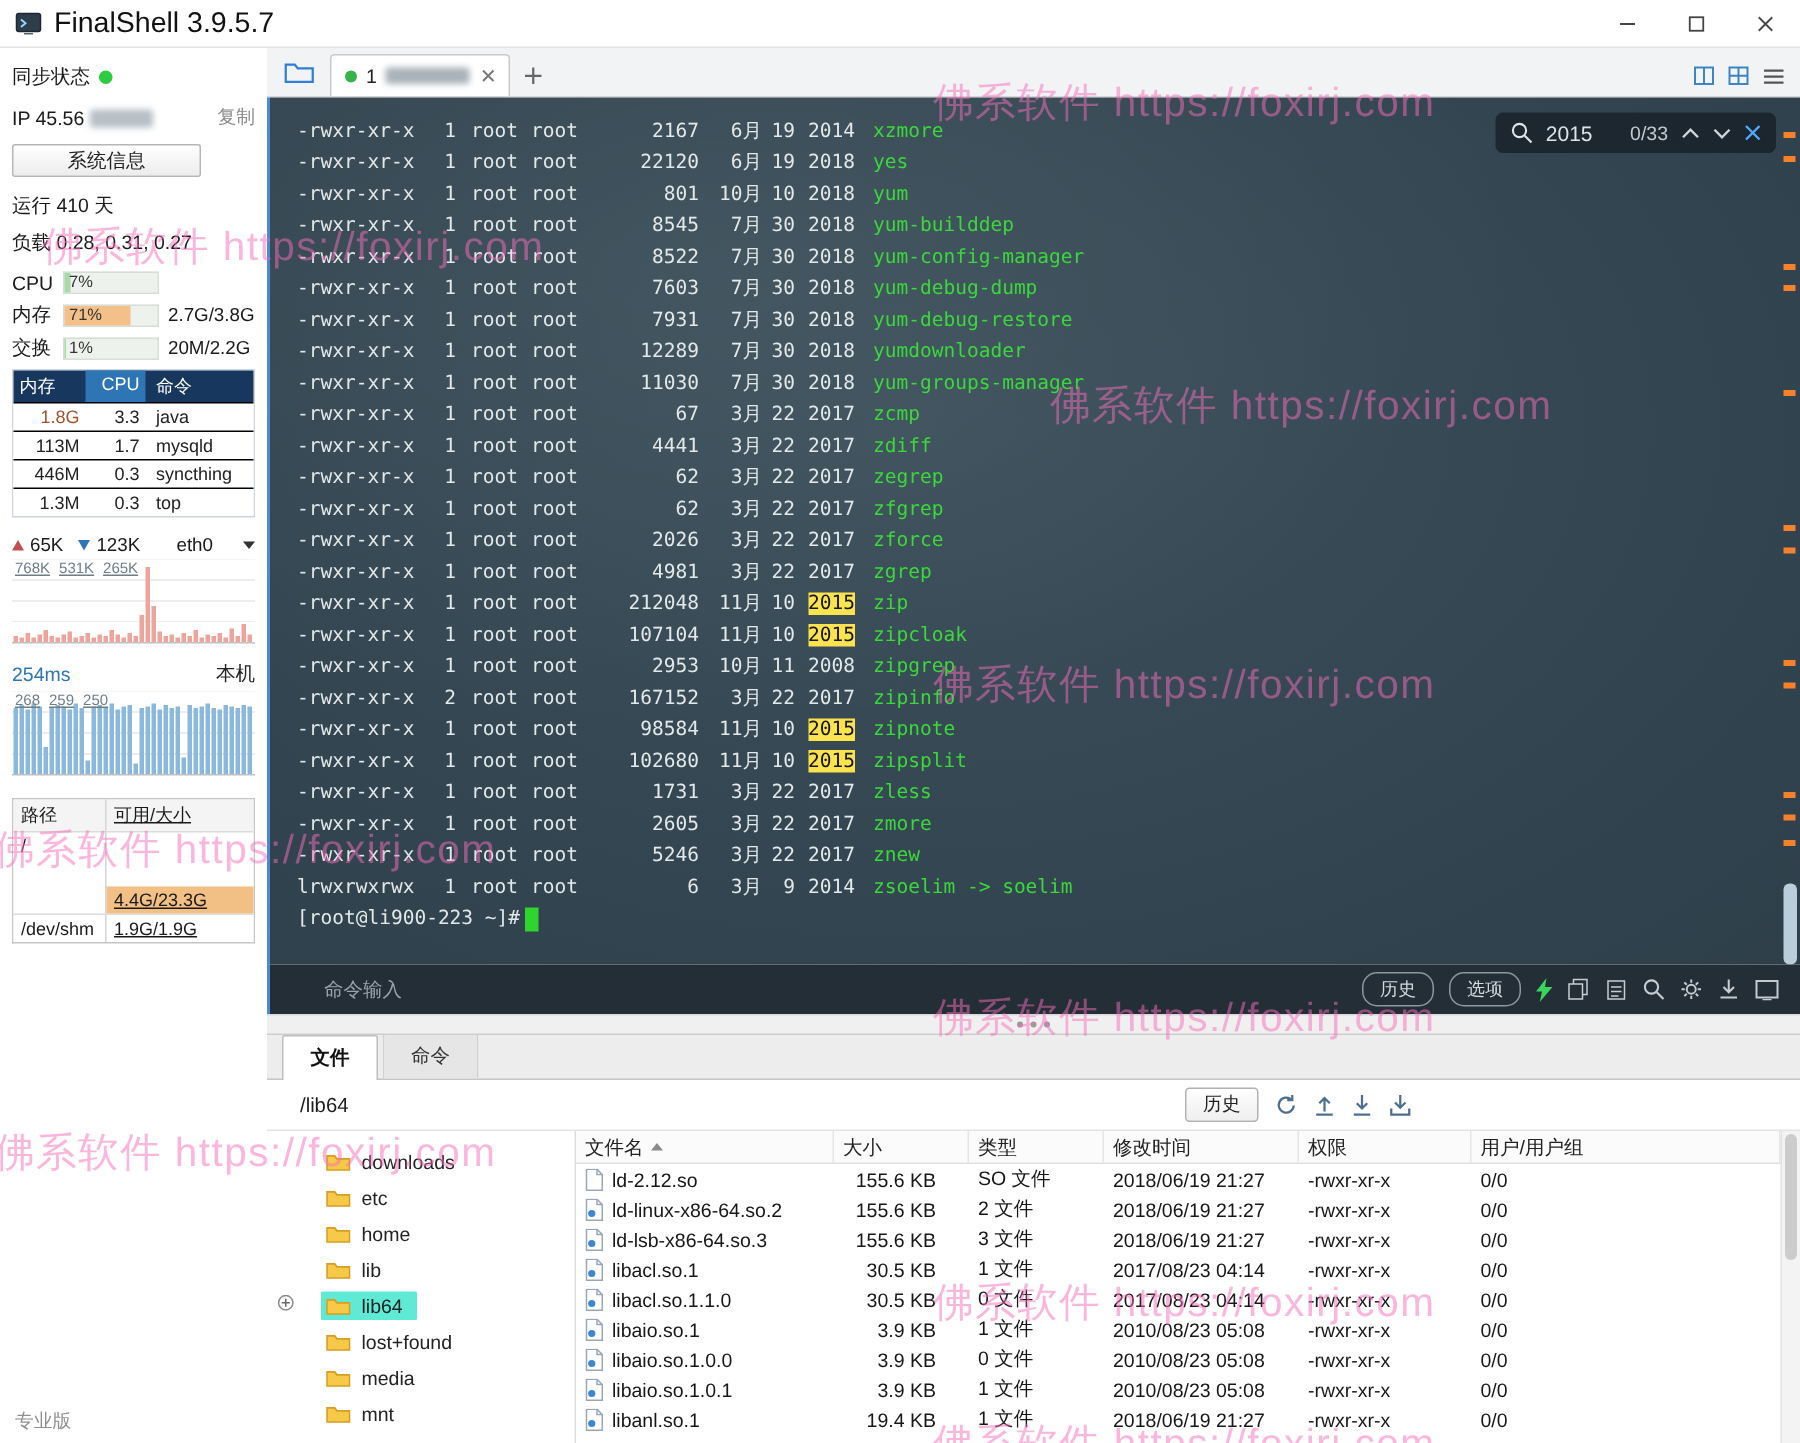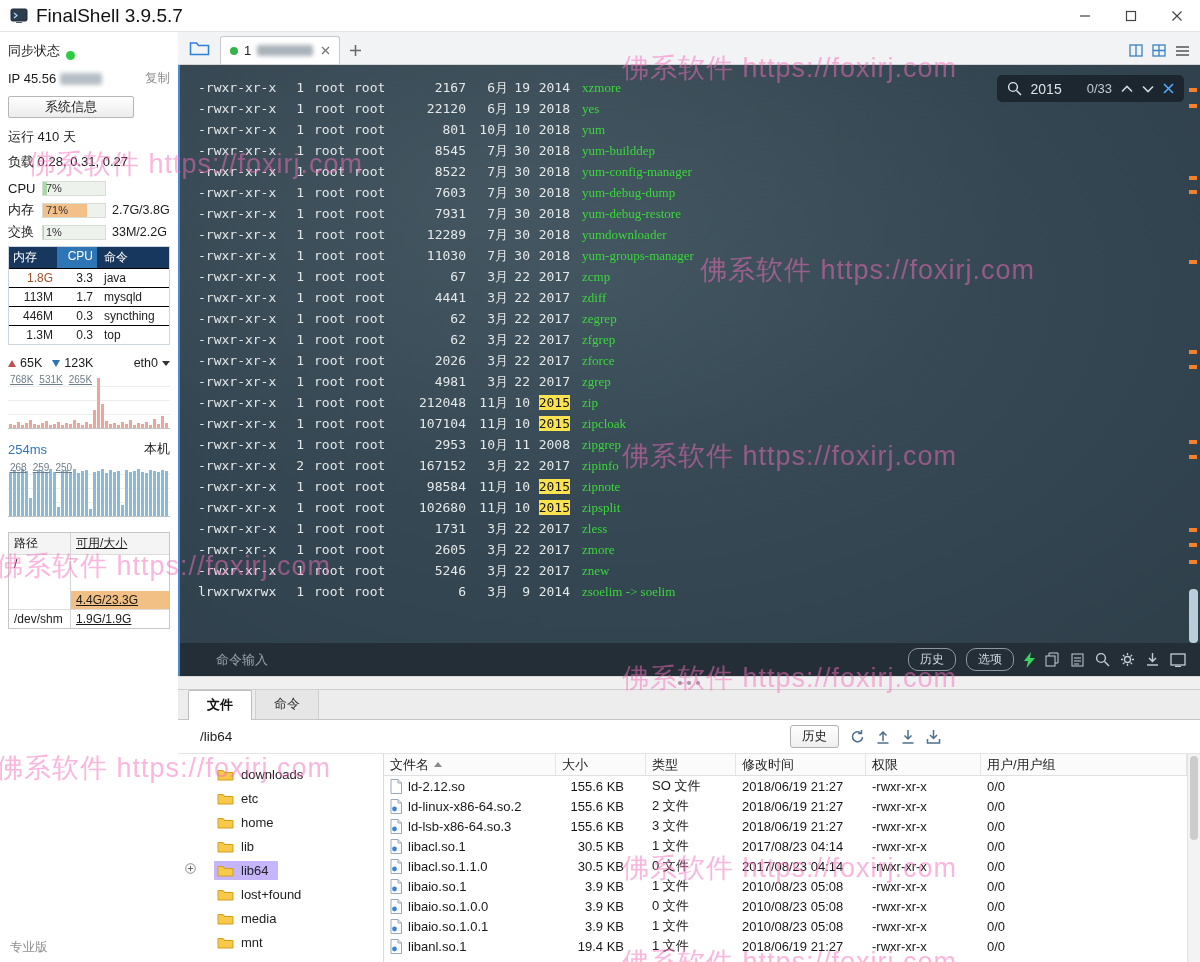--- a/index.html
+++ b/index.html
@@ -7,21 +7,21 @@
 body{font-family:"Liberation Sans","DejaVu Sans",sans-serif;position:relative;overflow:hidden;background:#fff;color:#1a1a1a;}
 
 .titlebar{height:32px;display:flex;align-items:center;background:#fff;border-bottom:1px solid #e4e4e4;padding-left:10px;}
 .title{font-size:19px;margin-left:8px;color:#111;}
 .win-controls{margin-left:auto;display:flex;height:100%;}
 .win-btn{width:46px;display:flex;align-items:center;justify-content:center;}
 
 .app-body{display:flex;height:930px;}
 
 .sidebar{flex:0 0 178px;width:178px;background:#fff;padding:6px 8px;position:relative;font-size:13px;}
-.sync-row{margin-top:4px;display:flex;align-items:flex-end;gap:6px;}
+.sync-row{margin-top:4px;display:flex;align-items:center;gap:6px;}
 .green-dot{width:9px;height:9px;border-radius:50%;background:#2ecc40;display:inline-block;}
 .ip-row{margin-top:10px;display:flex;align-items:center;}
 .blur-chip{width:42px;height:12px;background:#b6bfc6;filter:blur(2px);margin-left:4px;border-radius:2px;}
 .copy-link{margin-left:auto;color:#8a8a8a;font-size:12.5px;cursor:pointer;}
 .sysinfo-btn{margin-top:9px;width:126px;height:22px;border:1px solid #b6b6b6;background:linear-gradient(#ffffff,#ececec);font-size:13px;border-radius:2px;font-family:inherit;color:#222;}
 .uptime{margin-top:10px;}
 .loadavg{margin-top:7px;}
 .meters{margin-top:9px;}
 .meter-row{display:flex;align-items:center;height:16px;margin-bottom:6px;}
 .m-label{width:34px;}
@@ -37,21 +37,21 @@
 .pt-c0{width:48px;text-align:right;}
 .pt-c1{width:40px;text-align:right;}
 .pt-c2{flex:1;padding-left:7px;text-align:left;}
 .pt-head .pt-c1{background:#2e75b6;}
 .pt-head .pt-c0,.pt-head .pt-c2{text-align:left;}
 .pt-row{display:flex;border-top:1px solid #000000;background:#fff;color:#222;}
 .pt-row:first-child .pt-c0{color:#a34f2c;}
 .net-head{margin-top:11px;display:flex;align-items:center;gap:2px;font-size:12.5px;}
 .up-arrow{width:0;height:0;border-left:4px solid transparent;border-right:4px solid transparent;border-bottom:7px solid #c0504d;margin-right:2px;display:inline-block;}
 .down-arrow{width:0;height:0;border-left:4px solid transparent;border-right:4px solid transparent;border-top:7px solid #2e75b6;margin:0 2px 0 8px;display:inline-block;}
-.iface{margin-left:auto;display:flex;align-items:center;gap:4px;cursor:pointer;}
+.iface{margin-left:auto;display:flex;align-items:center;gap:20px;cursor:pointer;}
 .iface i{font-style:normal;}
 .caret{width:0;height:0;border-left:4px solid transparent;border-right:4px solid transparent;border-top:5px solid #333;display:inline-block;}
 .chart{position:relative;height:56px;margin-top:3px;border-bottom:1px solid #c2c2c2;background:repeating-linear-gradient(to top,transparent 0 13px,rgba(0,0,0,0.07) 13px 14px);}
 .chart .bars{position:absolute;left:0;right:0;top:0;bottom:0;display:flex;align-items:flex-end;gap:1px;padding:0 1px;z-index:1;}
 .chart .bars i{width:3px;display:block;}
 .chart.net .bars i{background:#efa49b;}
 .chart.ping .bars i{background:#8ab9dd;}
 .chart .scale{position:absolute;left:2px;top:1px;display:flex;flex-direction:row;gap:6px;font-size:10px;color:#6e7e88;z-index:2;text-decoration:underline;}
 .ping-head{margin-top:11px;display:flex;align-items:center;font-size:13px;}
 .latency{color:#2e75b6;}
@@ -83,21 +83,21 @@
 .t-perm{width:80px;}
 .t-links{width:26px;text-align:right;}
 .t-owner{width:40px;margin-left:10px;}
 .t-group{width:42px;}
 .t-size{width:70px;text-align:right;}
 .t-month{width:42px;text-align:right;}
 .t-day{width:22px;text-align:right;}
 .t-year{width:40px;text-align:right;}
 .t-year b{font-weight:normal;}
 .t-year b.hl{background:#fbe350;color:#161616;}
-.t-name{margin-left:12px;color:#3bd83b;font-family:Liberation Serif, serif;}
+.t-name{margin-left:12px;color:#3bd83b;}
 .t-prompt{display:flex;height:22px;line-height:22px;}
 .cursor{width:9px;height:16px;background:#2fd42f;margin:3px 0 0 3px;}
 .term-search{position:absolute;top:10px;right:16px;height:27px;background:rgba(22,31,39,0.78);border-radius:5px;display:flex;align-items:center;padding:0 10px;gap:9px;color:#dde3e7;font-size:14px;font-family:"Liberation Sans","DejaVu Sans",sans-serif;z-index:5;}
 .ts-count{margin-left:16px;color:#c3cbd1;font-size:13px;}
 .ts-ico{display:flex;align-items:center;cursor:pointer;}
 .t-mark{position:absolute;right:3px;width:8px;height:4px;background:#f5812d;z-index:4;}
 .t-thumb{position:absolute;right:2px;width:9px;border-radius:4px;background:rgba(210,230,244,0.85);z-index:4;}
 
 .statusbar{height:33px;background:#232e37;border-left:2px solid #4b8bd4;display:flex;align-items:center;padding:0 14px 0 36px;color:#98a3ab;font-size:13px;}
 .sb-right{margin-left:auto;display:flex;align-items:center;gap:10px;}
@@ -114,21 +114,21 @@
 .ptoolbar{height:34px;display:flex;align-items:center;background:#fff;border-bottom:1px solid #e4e4e4;padding-left:22px;font-size:13.5px;position:relative;color:#1c1c1c;}
 .ptool-cluster{position:absolute;left:612px;display:flex;align-items:center;gap:11px;}
 .ph-btn{border:1px solid #b2b2b2;border-radius:3px;background:linear-gradient(#fefefe,#efefef);padding:2px 11px;font-size:12.5px;color:#222;font-family:inherit;cursor:pointer;}
 .tb-icons{display:flex;gap:11px;align-items:center;}
 .pt-ico{display:flex;align-items:center;cursor:pointer;}
 
 .file-area{flex:1;display:flex;overflow:hidden;background:#fff;}
 .tree{width:206px;border-right:1px solid #ddd;padding-top:6px;overflow:hidden;position:relative;}
 .tree-item{height:24px;display:flex;align-items:flex-end;padding-left:36px;position:relative;cursor:pointer;}
 .ti-inner{display:flex;align-items:center;padding:2px 10px 2px 3px;border-radius:1px;}
-.tree-item.selected .ti-inner{background:#c4b5fd;margin-top:44px;}
+.tree-item.selected .ti-inner{background:#5eead4;margin-top:44px;}
 .ti-ico{display:flex;align-items:center;}
 .ti-lbl{margin-left:7px;font-size:13px;color:#222;}
 .expander{position:absolute;left:7px;top:7px;display:flex;}
 .ftable{flex:1;display:flex;flex-direction:column;overflow:hidden;min-width:0;}
 .ft-head{height:22px;display:flex;background:#fbfbfb;border-bottom:1px solid #e0e0e0;font-size:13px;color:#222;flex:0 0 22px;}
 .ft-hc{border-right:1px solid #e5e5e5;padding:0 6px;display:flex;align-items:center;gap:5px;cursor:pointer;}
 .sort-up{width:0;height:0;border-left:4px solid transparent;border-right:4px solid transparent;border-bottom:5px solid #8a8a8a;display:inline-block;}
 .w-name{width:172px;}
 .w-size{width:90px;}
 .w-type{width:90px;}
@@ -207,21 +207,21 @@
             <span class="m-pct">71%</span>
           </span>
           <span class="m-detail">2.7G/3.8G</span>
         </div>
         <div class="meter-row">
           <span class="m-label">交换</span>
           <span class="m-bar">
             <span class="m-fill f2" style="width: 2%;"></span>
             <span class="m-pct">1%</span>
           </span>
-          <span class="m-detail">33M/2.2G</span>
+          <span class="m-detail">20M/2.2G</span>
         </div>
       </div>
     <div class="ptable">
       <div class="pt-head">
           <span class="pt-c pt-c0">内存</span>
           <span class="pt-c pt-c1">CPU</span>
           <span class="pt-c pt-c2">命令</span>
         </div>
       <div>
           <div class="pt-row">
@@ -442,20 +442,24 @@
             <div class="t-line"><span class="t-perm">-rwxr-xr-x</span><span class="t-links">1</span><span class="t-owner">root</span><span class="t-group">root</span><span class="t-size">107104</span><span class="t-month">11月</span><span class="t-day">10</span><span class="t-year"><b class="hl">2015</b></span><span class="t-name">zipcloak</span></div>
             <div class="t-line"><span class="t-perm">-rwxr-xr-x</span><span class="t-links">1</span><span class="t-owner">root</span><span class="t-group">root</span><span class="t-size">2953</span><span class="t-month">10月</span><span class="t-day">11</span><span class="t-year"><b>2008</b></span><span class="t-name">zipgrep</span></div>
             <div class="t-line"><span class="t-perm">-rwxr-xr-x</span><span class="t-links">2</span><span class="t-owner">root</span><span class="t-group">root</span><span class="t-size">167152</span><span class="t-month">3月</span><span class="t-day">22</span><span class="t-year"><b>2017</b></span><span class="t-name">zipinfo</span></div>
             <div class="t-line"><span class="t-perm">-rwxr-xr-x</span><span class="t-links">1</span><span class="t-owner">root</span><span class="t-group">root</span><span class="t-size">98584</span><span class="t-month">11月</span><span class="t-day">10</span><span class="t-year"><b class="hl">2015</b></span><span class="t-name">zipnote</span></div>
             <div class="t-line"><span class="t-perm">-rwxr-xr-x</span><span class="t-links">1</span><span class="t-owner">root</span><span class="t-group">root</span><span class="t-size">102680</span><span class="t-month">11月</span><span class="t-day">10</span><span class="t-year"><b class="hl">2015</b></span><span class="t-name">zipsplit</span></div>
             <div class="t-line"><span class="t-perm">-rwxr-xr-x</span><span class="t-links">1</span><span class="t-owner">root</span><span class="t-group">root</span><span class="t-size">1731</span><span class="t-month">3月</span><span class="t-day">22</span><span class="t-year"><b>2017</b></span><span class="t-name">zless</span></div>
             <div class="t-line"><span class="t-perm">-rwxr-xr-x</span><span class="t-links">1</span><span class="t-owner">root</span><span class="t-group">root</span><span class="t-size">2605</span><span class="t-month">3月</span><span class="t-day">22</span><span class="t-year"><b>2017</b></span><span class="t-name">zmore</span></div>
             <div class="t-line"><span class="t-perm">-rwxr-xr-x</span><span class="t-links">1</span><span class="t-owner">root</span><span class="t-group">root</span><span class="t-size">5246</span><span class="t-month">3月</span><span class="t-day">22</span><span class="t-year"><b>2017</b></span><span class="t-name">znew</span></div>
             <div class="t-line"><span class="t-perm">lrwxrwxrwx</span><span class="t-links">1</span><span class="t-owner">root</span><span class="t-group">root</span><span class="t-size">6</span><span class="t-month">3月</span><span class="t-day">9</span><span class="t-year"><b>2014</b></span><span class="t-name">zsoelim -&gt; soelim</span></div>
           </div>
+        <div class="t-prompt">
+          <span>[root@li900-223 ~]# </span>
+          <span class="cursor"></span>
+        </div>
       </div>
       <div class="term-search">
         <span class="ts-ico">
             <svg width="15" height="15" viewBox="0 0 15 15">
               <circle cx="6" cy="6" r="4.4" fill="none" stroke="#dfe5e9" stroke-width="1.4"></circle>
               <path d="M9.5 9.5 14 14" stroke="#dfe5e9" stroke-width="1.4"></path>
             </svg>
           </span>
         <span>2015</span>
         <span class="ts-count">0/33</span>

